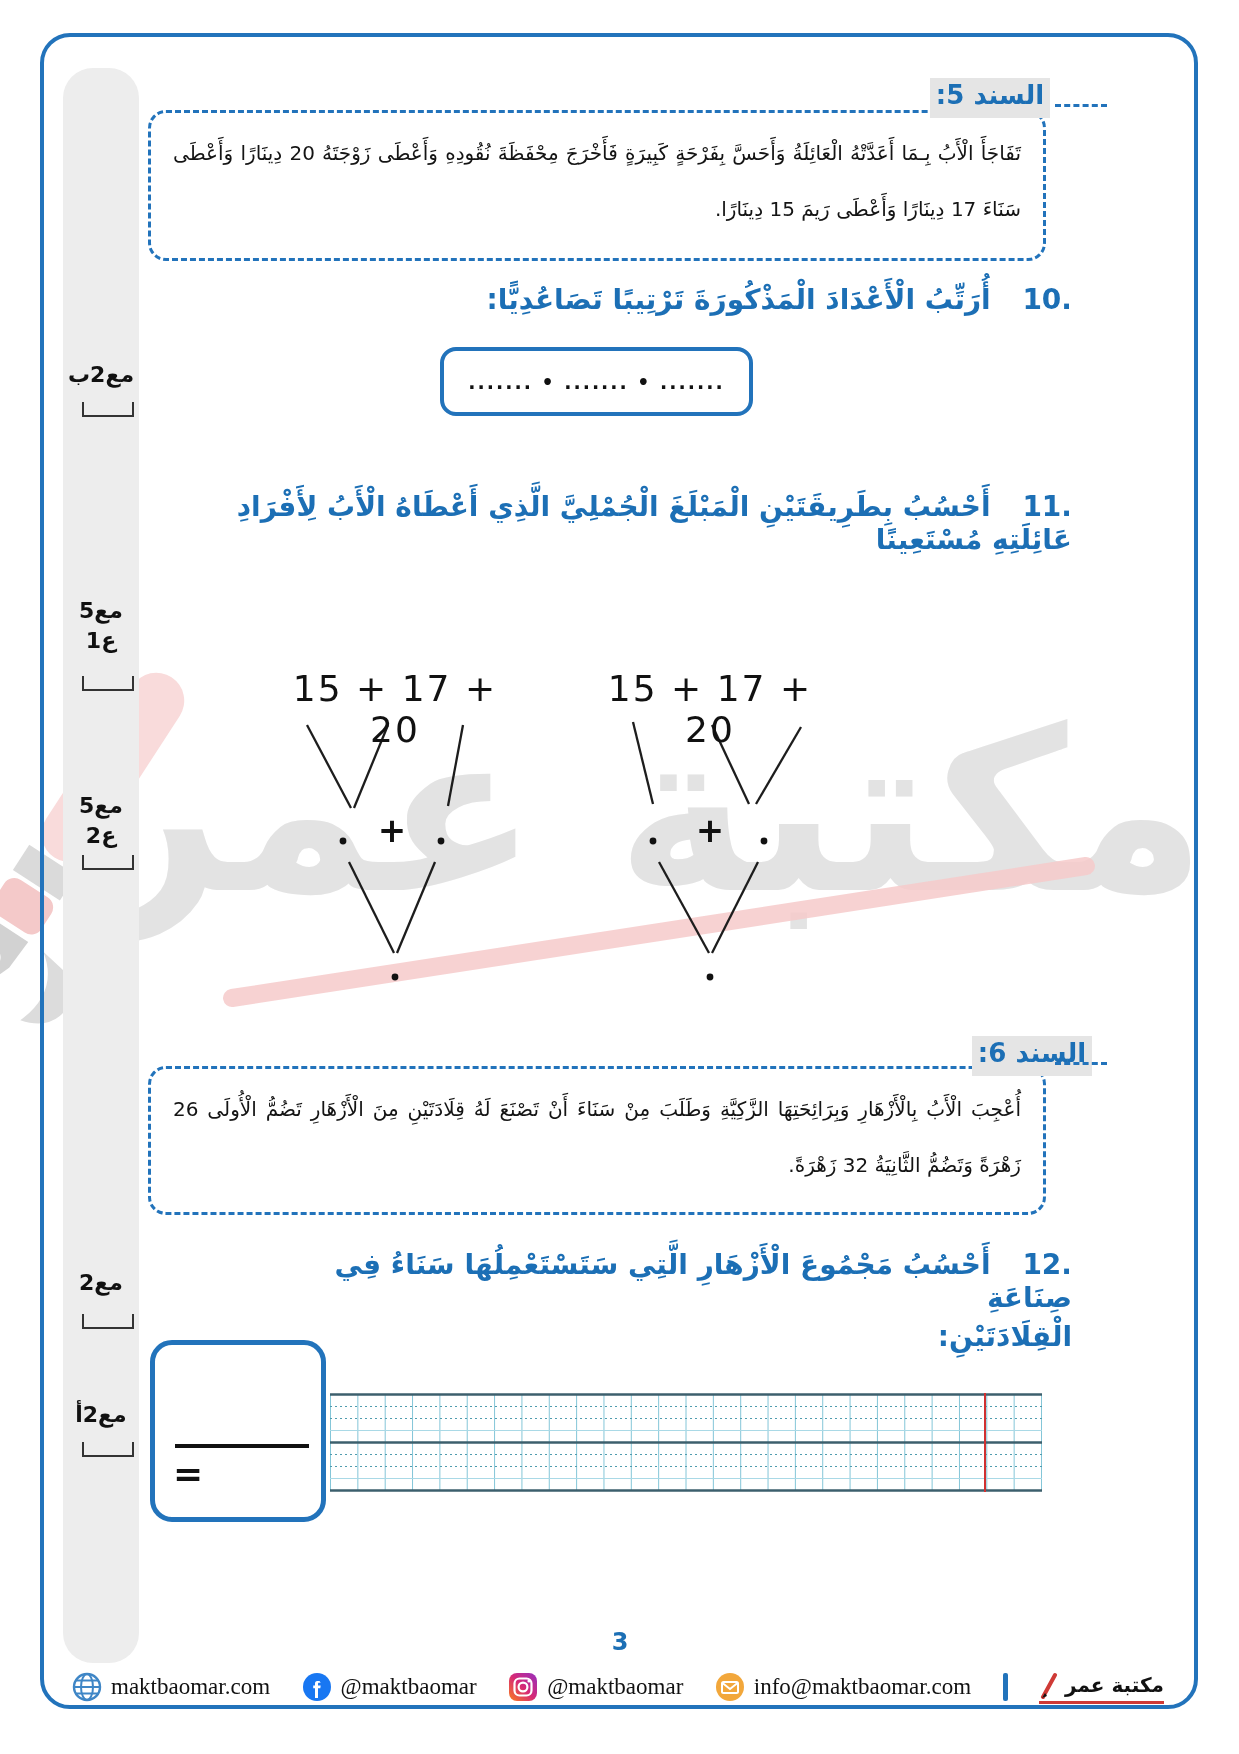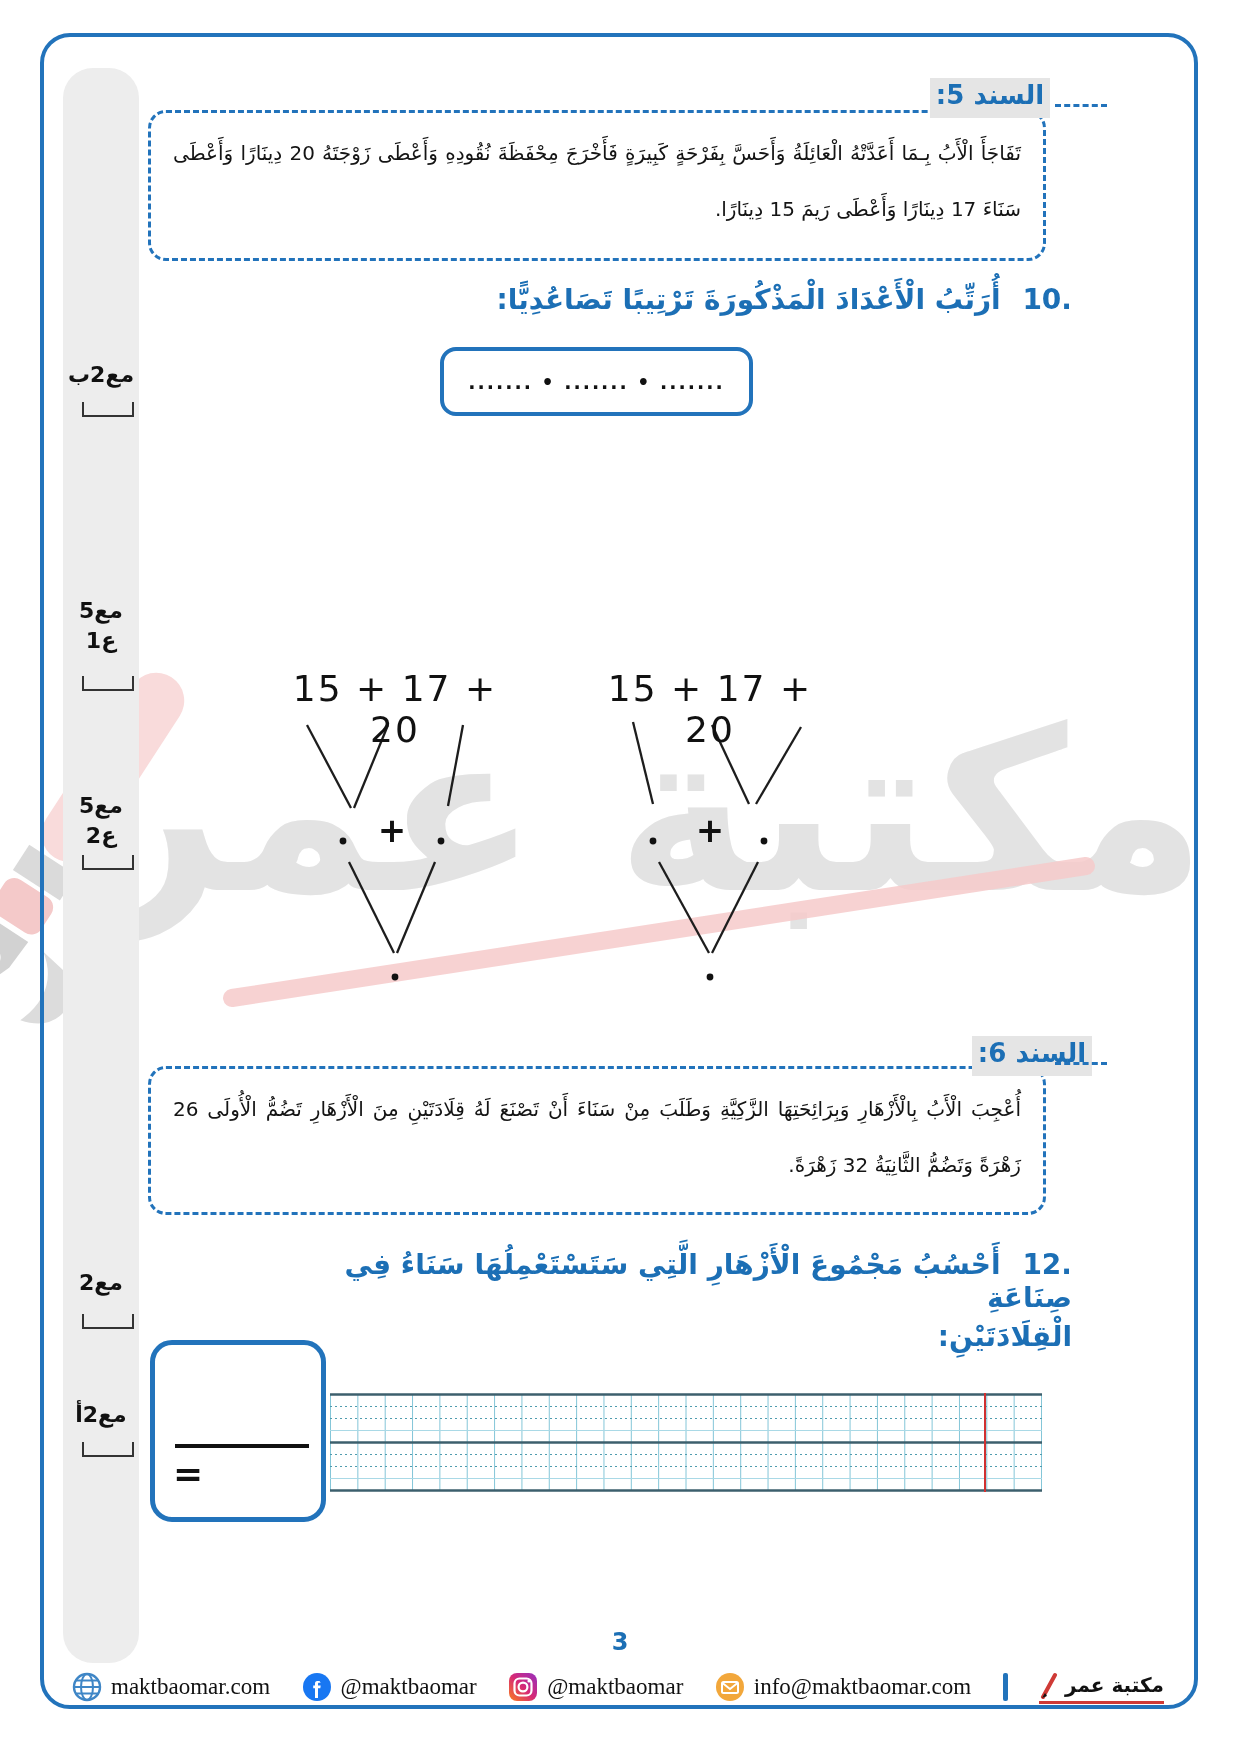--- a/index.html
+++ b/index.html
@@ -16,21 +16,21 @@
           line-height:30px;z-index:3;}
   .bracket{left:82px;width:48px;height:13px;border:2px solid #333;border-top:none;z-index:3;}
   
   .sanad-label{width:120px;height:40px;background:#e5e5e5;color:#1c6fb5;font-weight:bold;
                font-size:26px;text-align:center;line-height:34px;z-index:3;direction:rtl;}
   .dash-seg{width:52px;height:0;border-top:3px dashed #2273bb;z-index:3;}
   .sanad-box{border:3px dashed #2273bb;border-radius:18px;z-index:2;direction:rtl;
              font-size:20px;color:#141414;line-height:56px;padding:12px 22px 0 22px;
              text-align:justify;}
   .question{direction:rtl;color:#1c6fb5;font-weight:bold;font-size:28px;z-index:3;}
-  .qnum{direction:ltr;unicode-bidi:isolate;margin-left:12px;}
+  .qnum{direction:ltr;unicode-bidi:isolate;margin-left:22px;}
   #q10-answer-box{left:440px;top:347px;width:305px;height:61px;border:4px solid #2273bb;
                   border-radius:16px;z-index:3;display:flex;align-items:center;justify-content:center;}
   #q10-answer-box span{font-size:19px;font-weight:bold;letter-spacing:2px;color:#111;}
   .expr{width:210px;text-align:center;font-size:36px;color:#111;z-index:3;letter-spacing:2px;}
   
   #calc-box{left:150px;top:1340px;width:166px;height:172px;border:5px solid #2273bb;
             border-radius:22px;z-index:3;background:#fff;}
   #calc-line{left:20px;top:99px;width:134px;height:4px;background:#111;position:absolute;}
   #calc-eq{left:18px;top:108px;position:absolute;font-size:36px;font-weight:bold;color:#111;}
   #seyes-wrap{left:330px;top:1393px;width:712px;height:99px;z-index:2;}
@@ -104,20 +104,24 @@
   <div class="abs dash-seg" style="left:1055px;top:104px;"></div>
 
   <div class="abs question" style="left:150px;top:283px;width:922px;">
     <span class="qnum">10.</span>
     <span>أُرَتِّبُ الْأَعْدَادَ الْمَذْكُورَةَ تَرْتِيبًا تَصَاعُدِيًّا:</span>
   </div>
   <div id="q10-answer-box" class="abs">
     <span>....... • ....... • .......</span>
   </div>
 
+  <div class="abs question" style="left:150px;top:490px;width:922px;">
+    <span class="qnum">11.</span>
+    <span>أَحْسُبُ بِطَرِيقَتَيْنِ الْمَبْلَغَ الْجُمْلِيَّ الَّذِي أَعْطَاهُ الْأَبُ لِأَفْرَادِ عَائِلَتِهِ مُسْتَعِينًا</span>
+  </div>
 
   <div class="abs expr" style="left:290px;top:668px;">15 + 17 + 20</div>
   <div class="abs expr" style="left:605px;top:668px;">15 + 17 + 20</div>
 
   <svg id="tree-svg" class="abs" width="1239" height="1754" viewBox="0 0 1239 1754">
     <g stroke="#1d1d1d" stroke-width="2.3">
       <line x1="307" y1="725" x2="351" y2="808"></line>
       <line x1="388" y1="725" x2="354" y2="808"></line>
       <line x1="463" y1="725" x2="448" y2="806"></line>
       <line x1="349" y1="862" x2="394" y2="953"></line>

